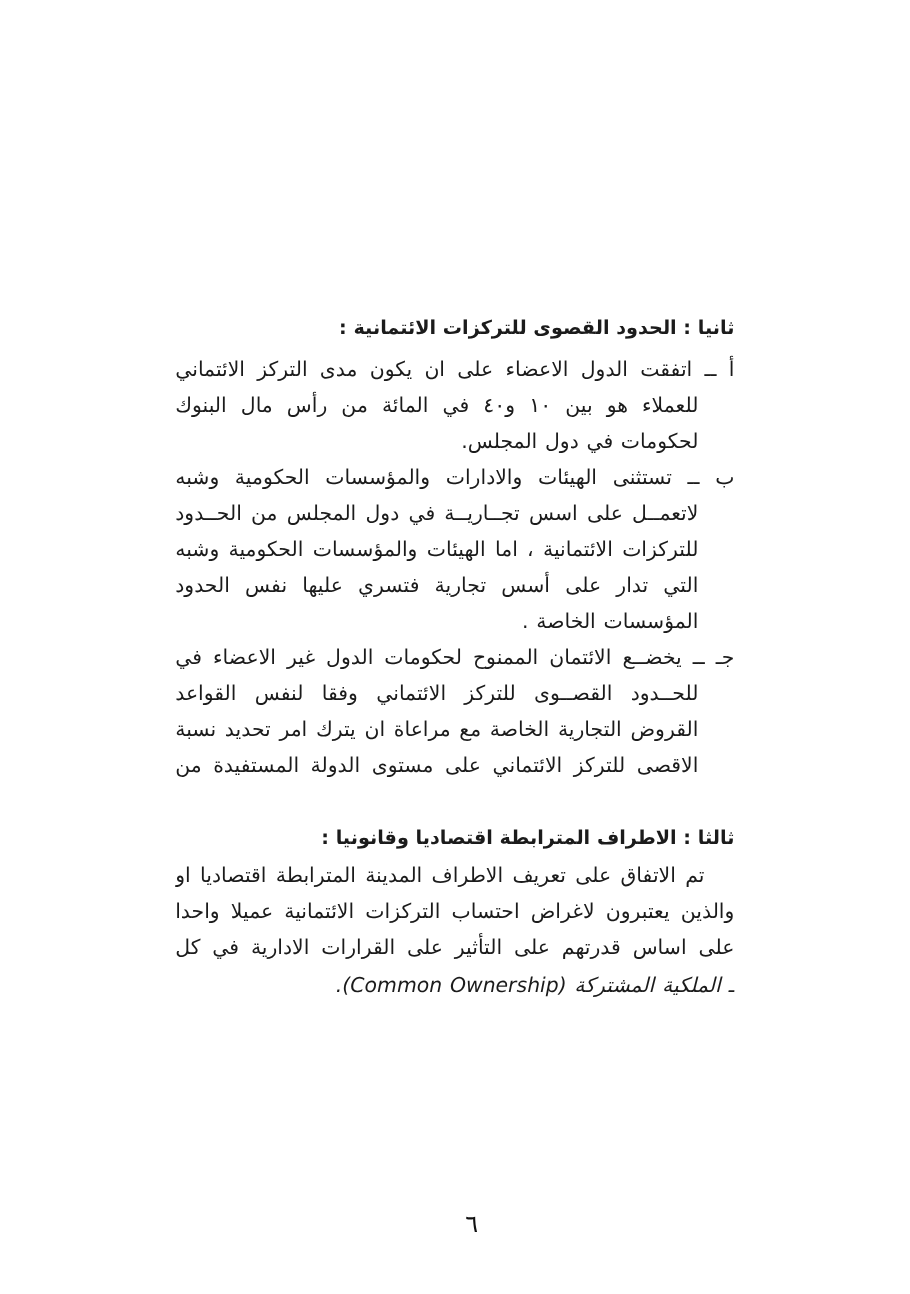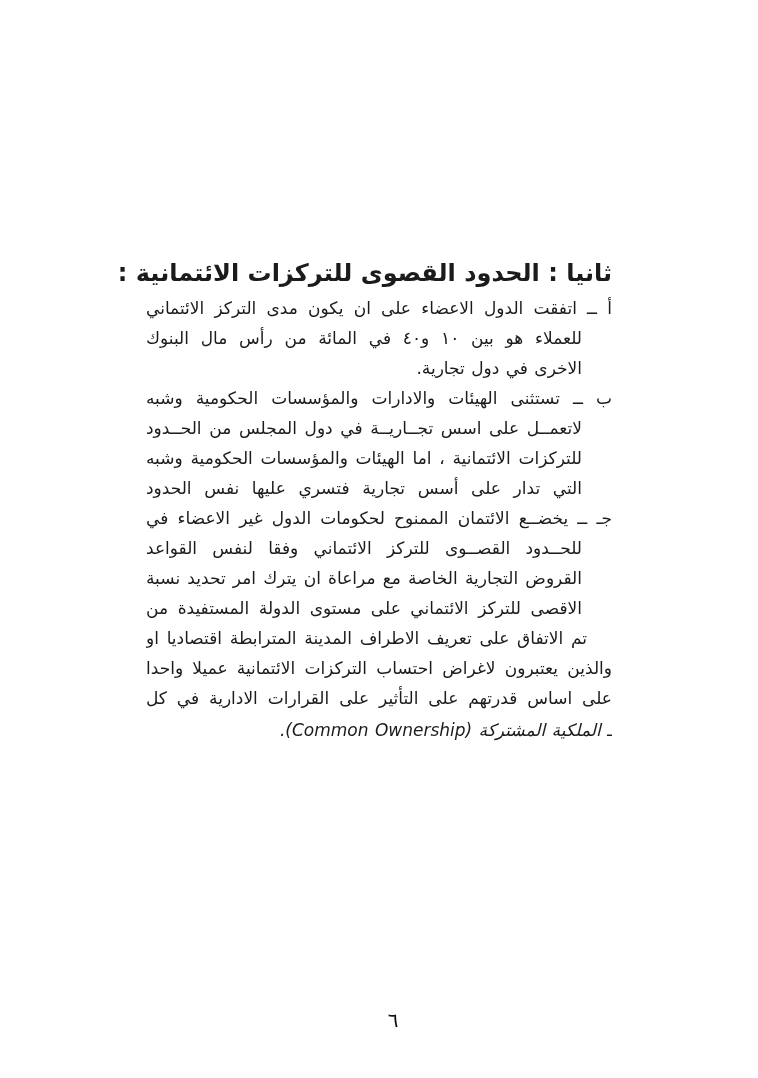--- a/index.html
+++ b/index.html
@@ -13,21 +13,21 @@
     color: #1b1b1b;
     direction: rtl;
   }
   .page {
     position: absolute;
     top: 258px;
     right: 146px;
     width: 466px;
   }
   .sec-heading {
-    font-size: 24px;
+    font-size: 16px;
     font-weight: bold;
     height: 30px;
     line-height: 30px;
     text-align: right;
     white-space: nowrap;
     letter-spacing: 0.2px;
   }
   .sec-heading.first { margin-bottom: 5px; }
   .sec-heading.second { margin-top: 30px; margin-bottom: 2px; }
   .tline {
@@ -57,37 +57,39 @@
 </head>
 <body>
 
 <div class="page">
 
   <div class="sec-heading first">ثانيا : الحدود القصوى للتركزات الائتمانية :</div>
 
   <div>
     <div class="tline"><span class="marker">أ ــ</span> <span>اتفقت الدول الاعضاء على ان يكون مدى التركز الائتماني الممنوح</span></div>
     <div class="tline cont">للعملاء هو بين ١٠ و٤٠ في المائة من رأس مال البنوك والمؤسسات المالية</div>
-    <div class="tline cont endline">الاخرى في دول تجارية.</div>
+    <div class="tline cont endline">لحكومات في دول المجلس.</div>
   </div>
 
   <div>
     <div class="tline"><span class="marker">ب ــ</span> <span>تستثنى الهيئات والادارات والمؤسسات الحكومية وشبه الحكومية التي</span></div>
     <div class="tline cont">لاتعمــل على اسس تجــاريــة في دول المجلس من الحــدود القصوى</div>
     <div class="tline cont">للتركزات الائتمانية ، اما الهيئات والمؤسسات الحكومية وشبه الحكومية</div>
     <div class="tline cont">التي تدار على أسس تجارية فتسري عليها نفس الحدود المطبقة على</div>
+    <div class="tline cont endline">المؤسسات الخاصة .</div>
   </div>
 
   <div>
     <div class="tline"><span class="marker">جـ ــ</span> <span>يخضــع الائتمان الممنوح لحكومات الدول غير الاعضاء في المجلس</span></div>
     <div class="tline cont">للحــدود القصــوى للتركز الائتماني وفقا لنفس القواعد المطبقة على</div>
     <div class="tline cont">القروض التجارية الخاصة مع مراعاة ان يترك امر تحديد نسبة الحد</div>
     <div class="tline cont">الاقصى للتركز الائتماني على مستوى الدولة المستفيدة من الائتمان</div>
   </div>
 
+  <div class="sec-heading second">ثالثا : الاطراف المترابطة اقتصاديا وقانونيا :</div>
 
   <div>
     <div class="tline indent">تم الاتفاق على تعريف الاطراف المدينة المترابطة اقتصاديا او قانونيا</div>
     <div class="tline">والذين يعتبرون لاغراض احتساب التركزات الائتمانية عميلا واحدا للبنك</div>
     <div class="tline">على اساس قدرتهم على التأثير على القرارات الادارية في كل منهم من خلال :</div>
     <div class="tline endline bullet-line">ـ الملكية المشتركة (Common Ownership).</div>
   </div>
 
 </div>
 

